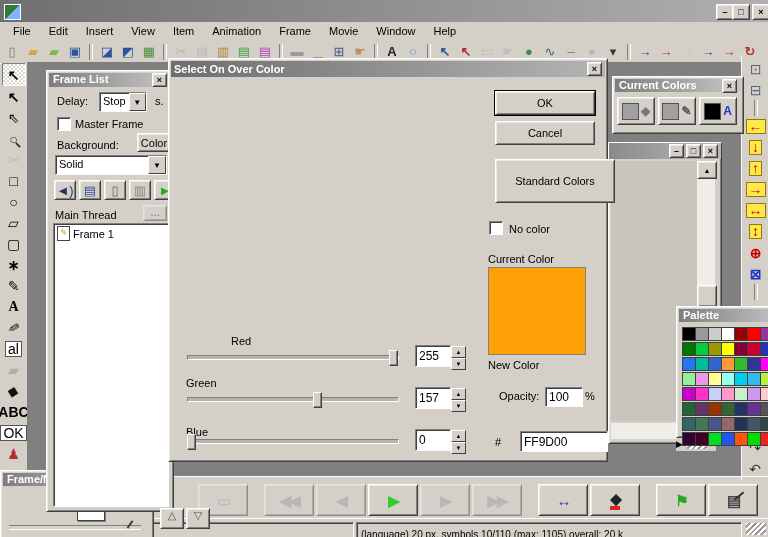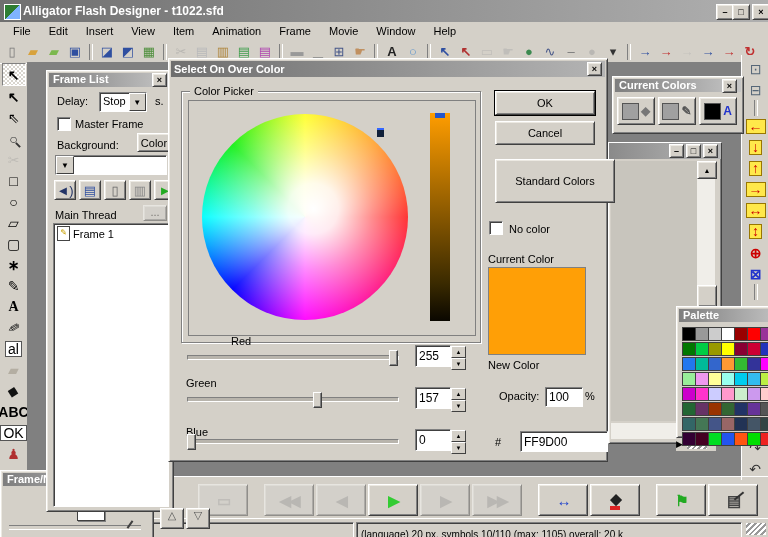--- a/index.html
+++ b/index.html
@@ -60,21 +60,20 @@
   .grip{background:repeating-linear-gradient(135deg,#fff 0 2px,#999 2px 4px);}
   .etchlbl{position:absolute;top:-7px;left:8px;background:#D4D0C8;padding:0 4px;}
 </style>
 </head>
 <body>
 
 <div id="app">
 
   <div class="abs tbar" style="left:0;top:0;width:768px;height:22px;background:linear-gradient(90deg,#6f6f6f,#b0b0b0);">
     <span class="abs" style="left:4px;top:4px;width:15px;height:14px;background:linear-gradient(135deg,#2e7d32 50%,#7fb3ff 50%);border:1px solid #fff;"></span>
-    <span style="margin-left:20px;font-size:12px;">Alligator Flash Designer - t1022.sfd</span>
     <span class="abs wbtn out" style="right:40px;top:4px;">–</span>
     <span class="abs wbtn out" style="right:24px;top:4px;">□</span>
     <span class="abs wbtn out" style="right:4px;top:4px;">×</span>
   </div>
 
   <div class="abs" style="left:0;top:22px;width:768px;height:18px;display:flex;align-items:center;padding-left:4px;">
       <div class="mitem" style="padding: 2px 9px; cursor: default;">File</div>
       <div class="mitem" style="padding: 2px 9px; cursor: default;">Edit</div>
       <div class="mitem" style="padding: 2px 9px; cursor: default;">Insert</div>
       <div class="mitem" style="padding: 2px 9px; cursor: default;">View</div>
@@ -332,20 +331,21 @@
       <span class="cb">▼</span>
     </div>
     <div class="abs lbl" style="left:108px;top:24px;">s.</div>
     <span class="abs cbx" style="left:10px;top:46px;"></span>
     <div class="abs lbl" style="left:28px;top:47px;">Master Frame</div>
     <div class="abs lbl" style="left:10px;top:68px;">Background:</div>
     <div class="abs out" style="left:90px;top:62px;width:32px;height:17px;display:flex;align-items:center;justify-content:center;">
       <span>Color</span>
     </div>
     <div class="abs combo" style="left:8px;top:84px;width:110px;height:18px;">
+      <span class="val">Solid</span>
       <span class="cb">▼</span>
     </div>
     <div class="abs trow" style="left:5px;top:108px;gap:3px;">
         <div class="tbi out">
           <span class="g" style="color: rgb(34, 51, 102);">◄)</span>
         </div>
         <div class="tbi out">
           <span class="g" style="color: rgb(47, 79, 160);">▤</span>
         </div>
         <div class="tbi out">
@@ -464,31 +464,20 @@
     <span style="font-size:9px;">▶</span>
     <span class="grip" style="width:20px;height:10px;margin-left:4px;"></span>
   </div>
 
   <div class="abs out" style="left:168px;top:58px;width:438px;height:402px;z-index:5;">
     <div class="tbar" style="height:16px;margin:2px;background:linear-gradient(90deg,#6e6e6e,#b4b4b4);">
       <span style="flex:1;font-size:11px;">Select On Over Color</span>
       <span class="wbtn xsm out">×</span>
     </div>
 
-    <div class="abs" style="left:12px;top:32px;width:298px;height:250px;border:1px solid #808080;box-shadow:1px 1px 0 #fff, inset 1px 1px 0 #fff;">
-      <span class="etchlbl">Color Picker</span>
-      <div class="abs flat" style="left:6px;top:8px;width:286px;height:234px;">
-        <div class="abs" style="left:13px;top:13px;width:206px;height:206px;border-radius:50%;
-             background:radial-gradient(circle at 54% 46%, rgba(255,255,255,1) 0%, rgba(255,255,255,.92) 16%, rgba(255,255,255,.55) 38%, rgba(255,255,255,0) 74%),
-             conic-gradient(#ffff00 0deg,#ff8800 45deg,#ff0000 90deg,#ff00ff 180deg,#0000ff 225deg,#00ffff 270deg,#00ee00 315deg,#ffff00 360deg);"></div>
-        <div class="abs" style="left:188px;top:27px;width:7px;height:7px;background:#10203a;border-top:2px solid #3366ff;"></div>
-        <div id="vbar" class="abs" style="left: 241px; top: 12px; width: 20px; height: 208px; background: linear-gradient(rgb(255, 157, 0), rgb(58, 42, 0) 82%, rgb(10, 7, 0));"></div>
-        <div class="abs" style="left:246px;top:12px;width:10px;height:5px;background:#2255cc;"></div>
-      </div>
-    </div>
 
     <div class="abs out" style="left:326px;top:32px;width:98px;height:22px;display:flex;align-items:center;justify-content:center;outline:1px solid #000;">
       <span>OK</span>
     </div>
     <div class="abs out" style="left:326px;top:62px;width:98px;height:22px;display:flex;align-items:center;justify-content:center;">
       <span>Cancel</span>
     </div>
     <div class="abs out" style="left:326px;top:100px;width:98px;height:42px;display:flex;align-items:center;justify-content:center;text-align:center;padding:0 10px;">
       <span>Standard Colors</span>
     </div>

